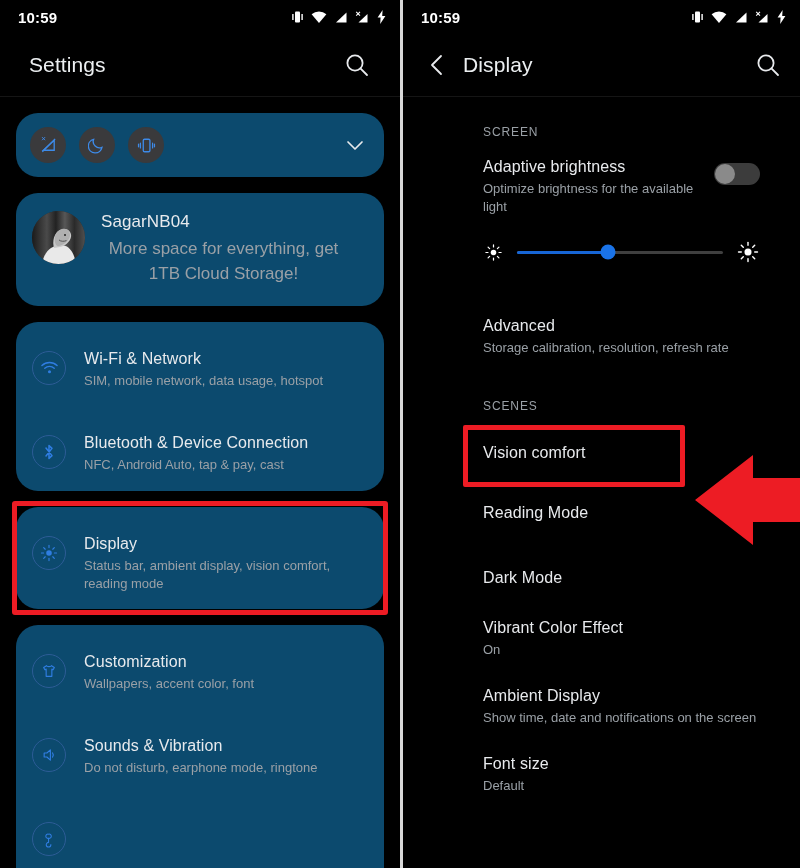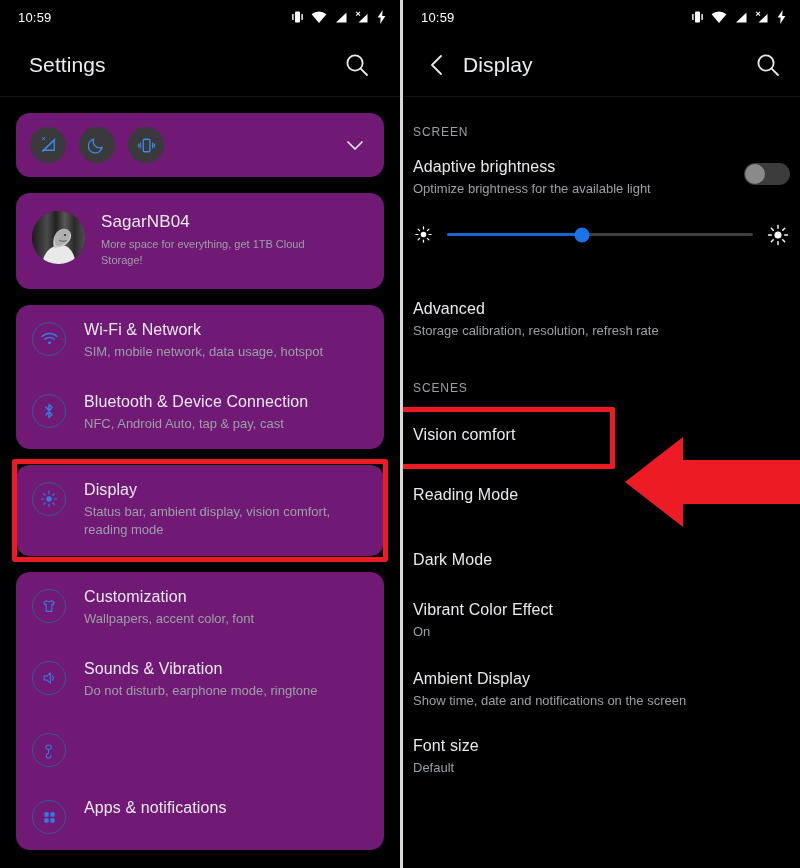--- a/index.html
+++ b/index.html
@@ -15,36 +15,36 @@
   .panel-left  { width: 400px; }
   .panel-divider { width: 3px; height: 868px; background: #d8d8d8; }
   .panel-right { width: 397px; }
 
   
   .statusbar {
     height: 34px; display: flex; align-items: center;
     justify-content: space-between; padding: 0 14px 0 18px;
     color: #fff;
   }
-  .status-time { font-size: 13px; font-weight: 400; letter-spacing: .2px; color:#fff; }
+  .status-time { font-size: 15px; font-weight: 700; letter-spacing: .2px; color:#fff; }
   .status-icons { display: flex; align-items: center; gap: 7px; }
   .status-icons svg { display: block; }
 
   
   .appbar { height: 62px; display: flex; align-items: center; padding: 0 29px; }
   .appbar-title { font-size: 21px; color: #eceff1; font-weight: 400; letter-spacing: .1px; }
   .appbar .spacer { flex: 1; }
   .back-chevron { width: 26px; height: 26px; margin-right: 12px; flex: none; }
   .search-btn { width: 28px; height: 28px; flex: none; }
   .appbar-sep { height: 1px; background: #151515; width: 100%; }
 
   
   .content-left { padding: 0 16px; }
   .card {
-    background: #701a75; border-radius: 14px; margin-top: 16px;
+    background: #0c4a6e; border-radius: 22px; margin-top: 16px;
     overflow: hidden;
   }
   .toggles-card { height: 64px; display: flex; align-items: center; padding: 0 14px; }
   .chip {
     width: 36px; height: 36px; border-radius: 50%;
     background: #3a3a3c; margin-right: 13px;
     display: flex; align-items: center; justify-content: center; flex: none;
   }
   .chip svg { display:block; }
   .toggles-card .spacer { flex: 1; }
@@ -53,44 +53,44 @@
   
   .profile-card { display: flex; align-items: flex-start; padding: 18px 16px 20px 16px; }
   .avatar {
     width: 53px; height: 53px; border-radius: 50%; flex: none;
     margin-right: 16px; overflow: hidden; position: relative;
     background: #2b2b2b;
   }
   .avatar .ph { position: absolute; inset: 0; }
   .profile-text { padding-top: 1px; }
   .profile-name { font-size: 17px; color: #e8eaed; margin-bottom: 5px; letter-spacing:.1px; }
-  .profile-sub { font-size: 11px; color: #9aa0a6; line-height: 1.45; max-width: 245px; }
-
-  
-  .row { display: flex; align-items: flex-start; padding: 16px 16px 16px 16px; }
+  .profile-sub { font-size: 17px; color: #9aa0a6; line-height: 1.45; max-width: 245px; text-align: center; }
+
+  
+  .row { display: flex; align-items: flex-start; padding: 16px 16px 16px 16px; margin-top: 12px; }
   .row-icon {
     width: 34px; height: 34px; border-radius: 50%;
     border: 1.4px solid #2d5c96; flex: none; margin-right: 18px;
     display: flex; align-items: center; justify-content: center;
     margin-top: 1px;
   }
   .row-icon svg { display:block; }
   .row-text { padding-top: 0px; }
   .row-title { font-size: 16px; color: #e8eaed; margin-bottom: 4px; letter-spacing: .1px; }
   .row-sub { font-size: 13px; color: #9aa0a6; line-height: 1.4; max-width: 250px; }
 
   
   .hl-wrap { position: relative; margin-top: 16px; }
   .hl-box {
     position: absolute; left: -4px; top: -6px; right: -4px; bottom: -6px;
     border: 5px solid #ed1c24; border-radius: 3px; pointer-events: none;
   }
 
   
-  .content-right { padding: 0 10px; }
+  .content-right { padding: 0 40px; margin-left: 40px; }
   .section-label {
     font-size: 12px; color: #9aa0a6; letter-spacing: .9px;
     margin-top: 28px; margin-bottom: 16px;
   }
   .r-row { display: flex; align-items: flex-start; padding: 3px 0 0 0; }
   .r-row-text { flex: 1; }
   .r-title { font-size: 16px; color: #e8eaed; letter-spacing: .1px; }
   .r-sub { font-size: 13px; color: #9aa0a6; margin-top: 4px; line-height: 1.35; }
   .r-gap { height: 27px; }
   .r-gap-sm { height: 24px; }

